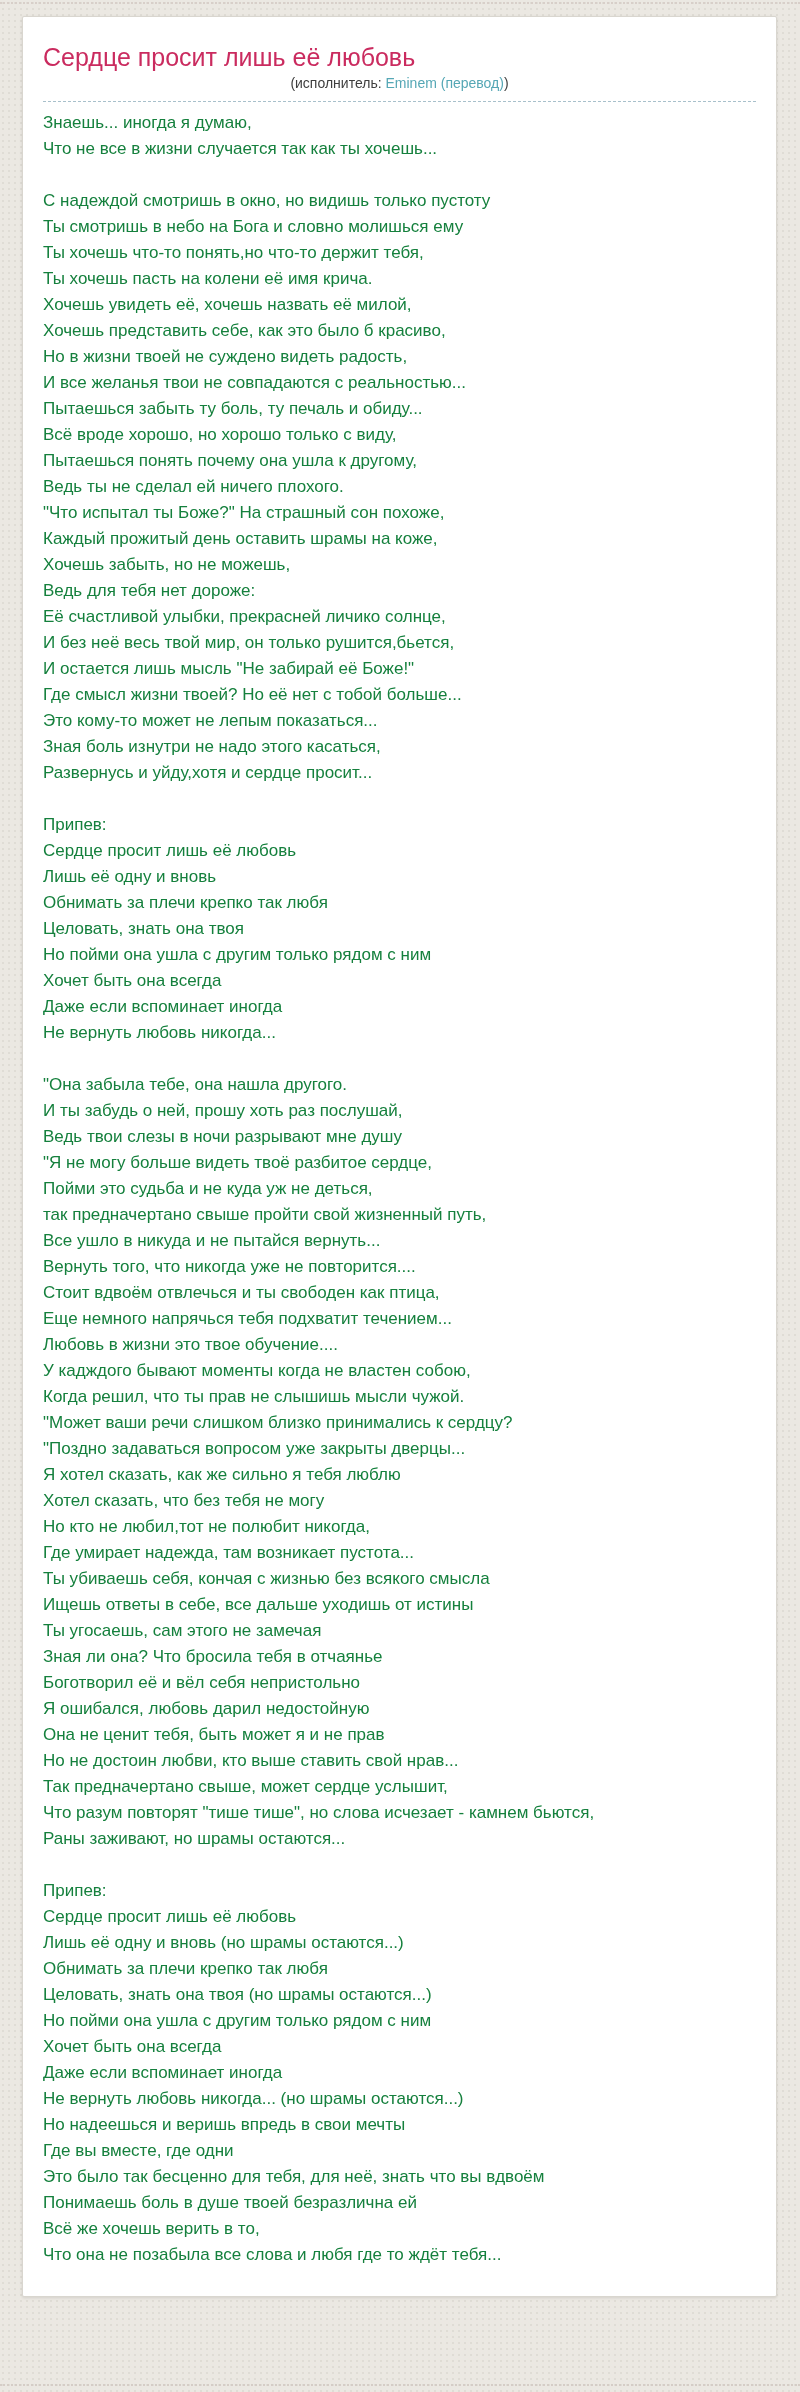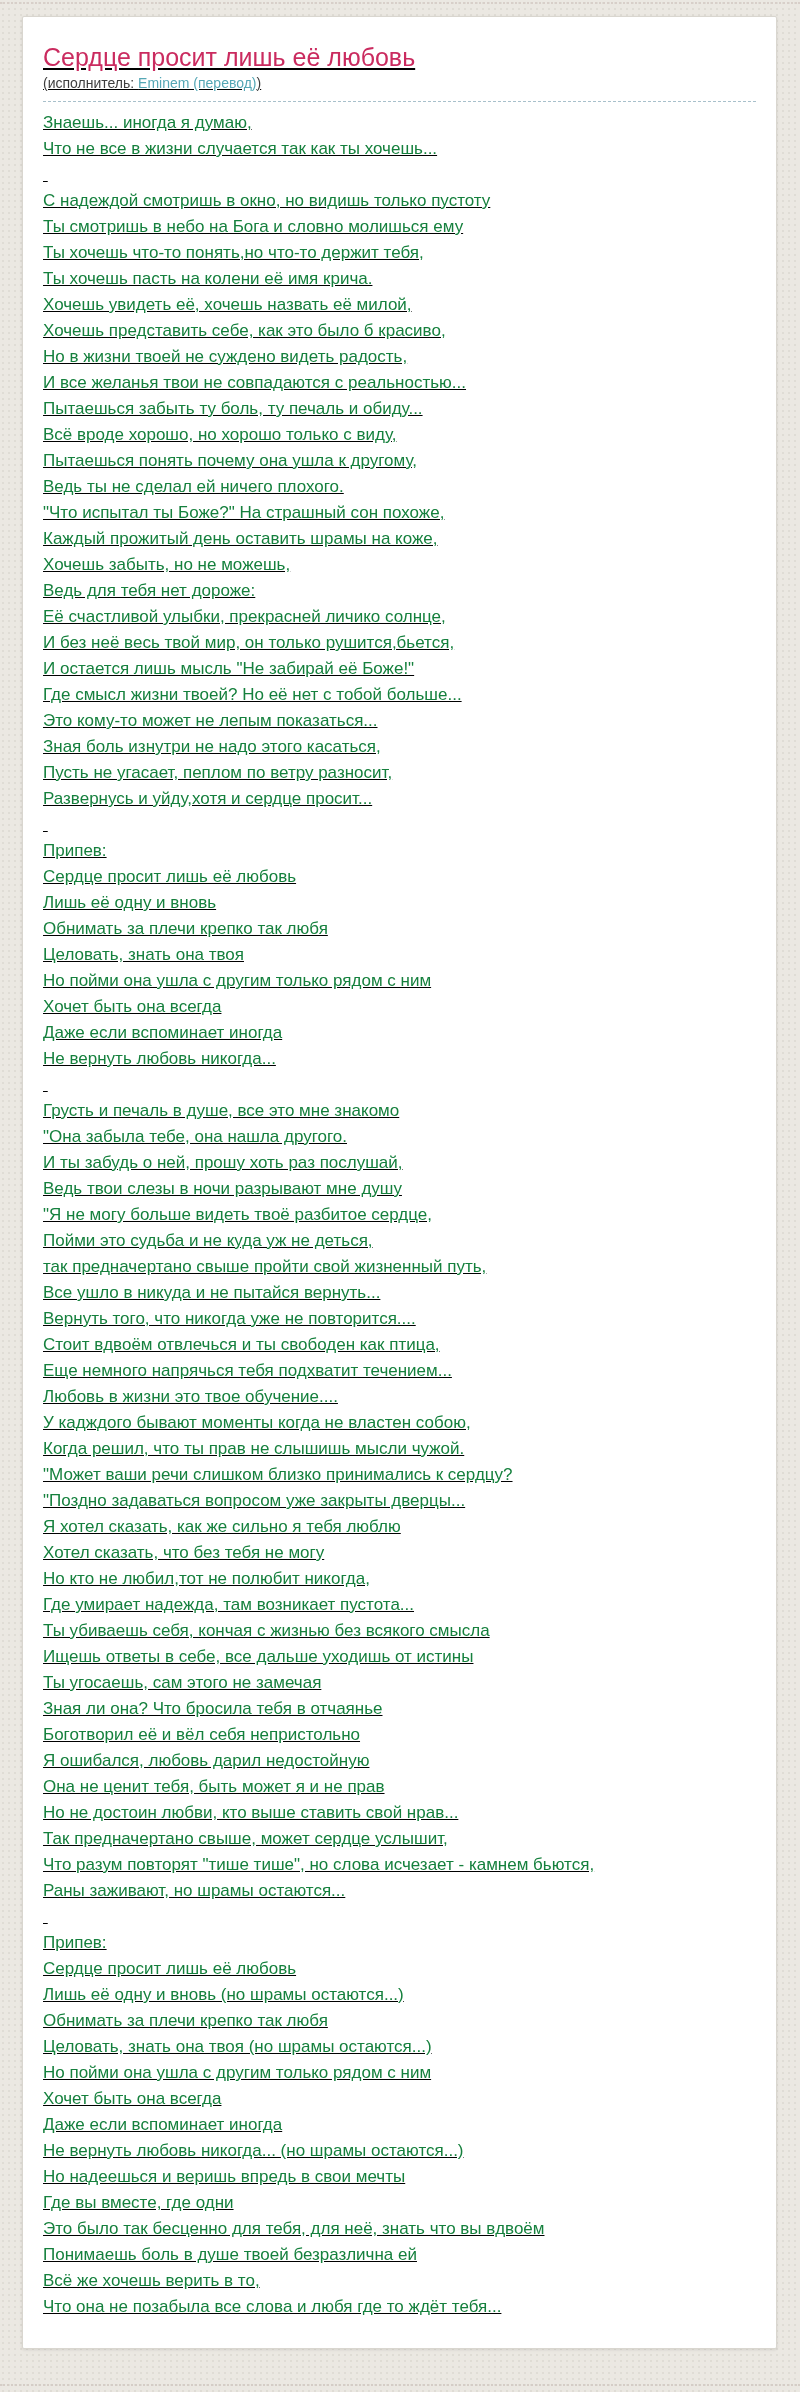--- a/index.html
+++ b/index.html
@@ -34,36 +34,36 @@
     position: absolute;
     left: 22px;
     top: 16px;
     width: 755px;
     box-sizing: border-box;
     background: #ffffff;
     border: 1px solid #d9d6cf;
     border-radius: 2px;
     box-shadow: 0 1px 3px rgba(0,0,0,0.10);
     padding: 26px 20px 28px 20px;
-    text-decoration: underline;
   }
   h1.song-title {
     margin: 0;
     font-size: 25px;
     font-weight: 400;
     line-height: 29px;
     color: #ca2b5f;
   }
   .artist-line {
     margin-top: 2px;
     font-size: 14px;
     line-height: 18px;
     color: #3e3e3e;
     padding-bottom: 9px;
     border-bottom: 1px dashed #a8c0cb;
+    text-align: center;
   }
   .artist-line a {
     color: #55a7b5;
     text-decoration: none;
     cursor: pointer;
   }
   .lyrics {
     margin-top: 8px;
     font-size: 17px;
     line-height: 26px;
@@ -104,34 +104,32 @@
       <div class="line">"Что испытал ты Боже?" На страшный сон похоже,</div>
       <div class="line">Каждый прожитый день оставить шрамы на коже,</div>
       <div class="line">Хочешь забыть, но не можешь,</div>
       <div class="line">Ведь для тебя нет дороже:</div>
       <div class="line">Её счастливой улыбки, прекрасней личико солнце,</div>
       <div class="line">И без неё весь твой мир, он только рушится,бьется,</div>
       <div class="line">И остается лишь мысль "Не забирай её Боже!"</div>
       <div class="line">Где смысл жизни твоей? Но её нет с тобой больше...</div>
       <div class="line">Это кому-то может не лепым показаться...</div>
       <div class="line">Зная боль изнутри не надо этого касаться,</div>
-      <div class="line">Пусть не угасает, пеплом по ветру разносит,</div>
       <div class="line">Развернусь и уйду,хотя и сердце просит...</div>
       <div class="line">&nbsp;</div>
       <div class="line">Припев:</div>
       <div class="line">Сердце просит лишь её любовь</div>
       <div class="line">Лишь её одну и вновь</div>
       <div class="line">Обнимать за плечи крепко так любя</div>
       <div class="line">Целовать, знать она твоя</div>
       <div class="line">Но пойми она ушла с другим только рядом с ним</div>
       <div class="line">Хочет быть она всегда</div>
       <div class="line">Даже если вспоминает иногда</div>
       <div class="line">Не вернуть любовь никогда...</div>
       <div class="line">&nbsp;</div>
-      <div class="line">Грусть и печаль в душе, все это мне знакомо</div>
       <div class="line">"Она забыла тебе, она нашла другого.</div>
       <div class="line">И ты забудь о ней, прошу хоть раз послушай,</div>
       <div class="line">Ведь твои слезы в ночи разрывают мне душу</div>
       <div class="line">"Я не могу больше видеть твоё разбитое сердце,</div>
       <div class="line">Пойми это судьба и не куда уж не деться,</div>
       <div class="line">так предначертано свыше пройти свой жизненный путь,</div>
       <div class="line">Все ушло в никуда и не пытайся вернуть...</div>
       <div class="line">Вернуть того, что никогда уже не повторится....</div>
       <div class="line">Стоит вдвоём отвлечься и ты свободен как птица,</div>
       <div class="line">Еще немного напрячься тебя подхватит течением...</div>

